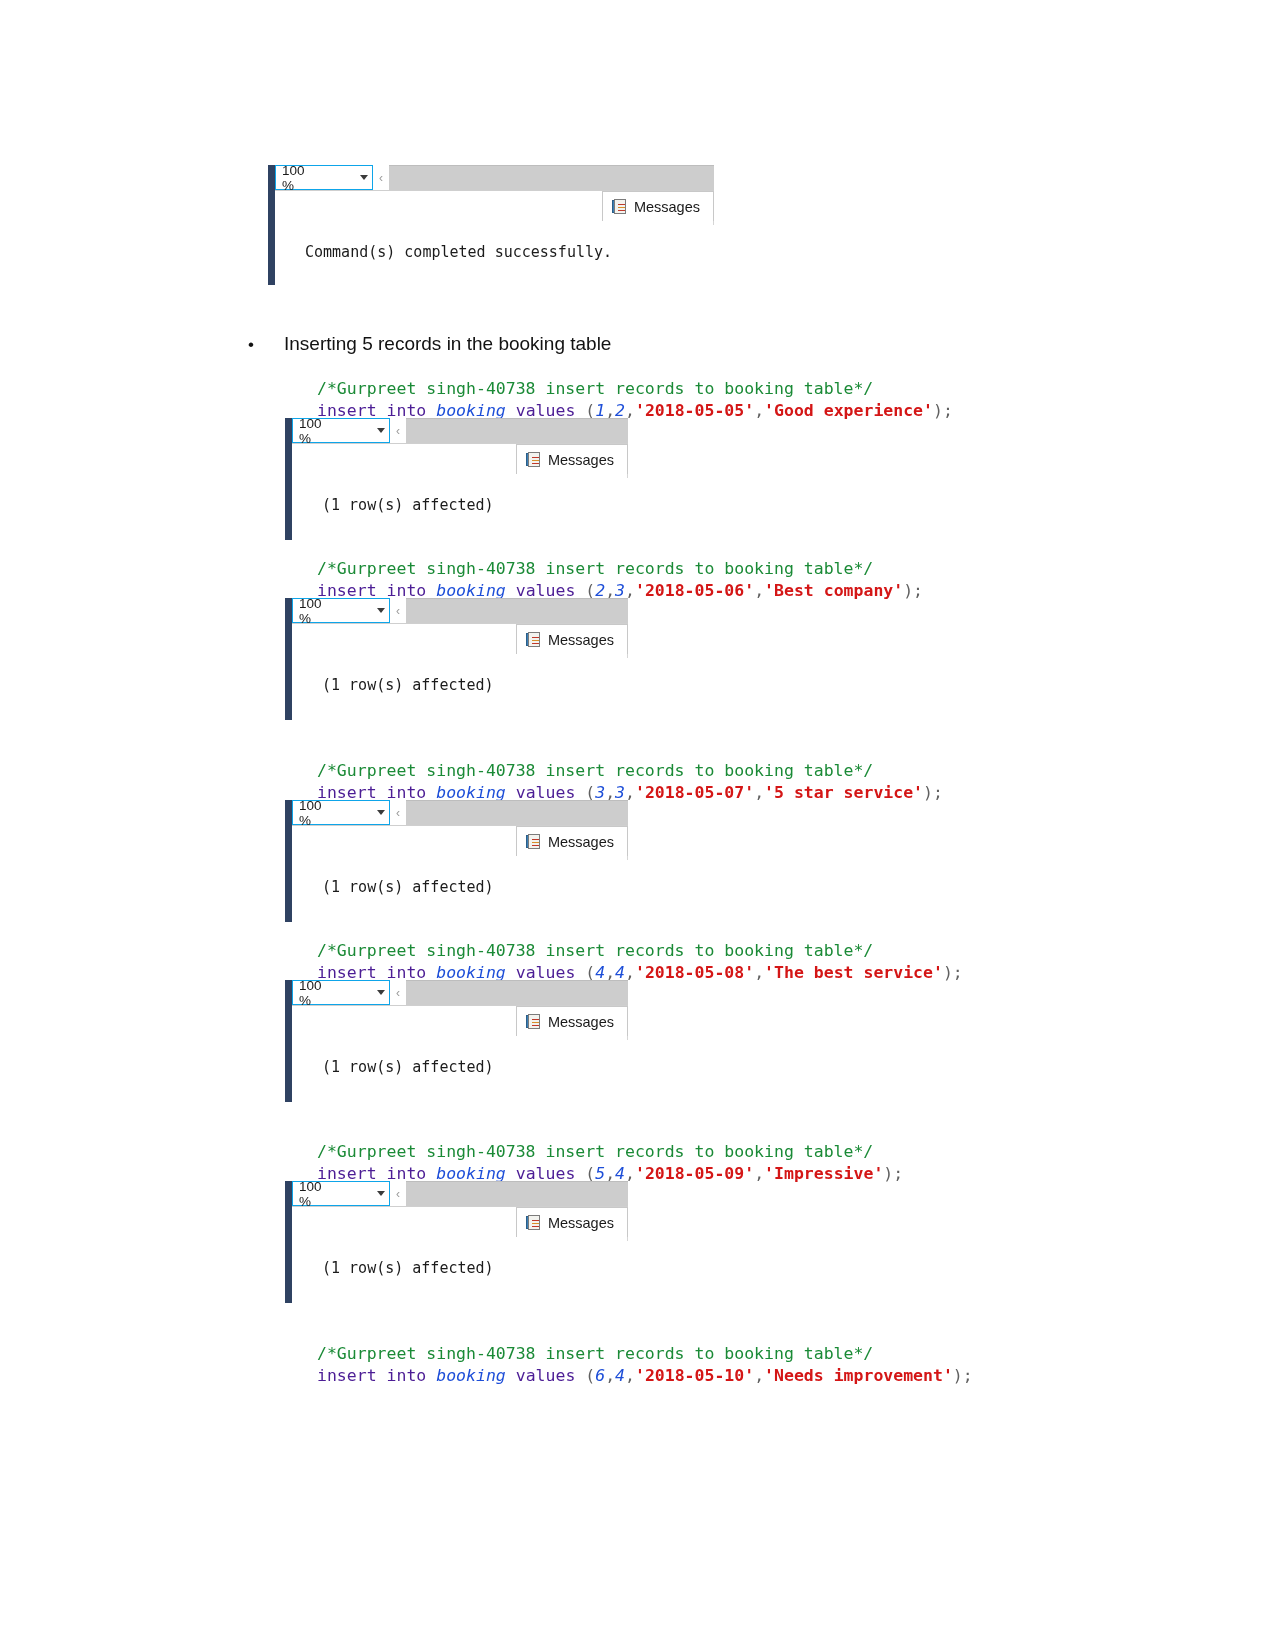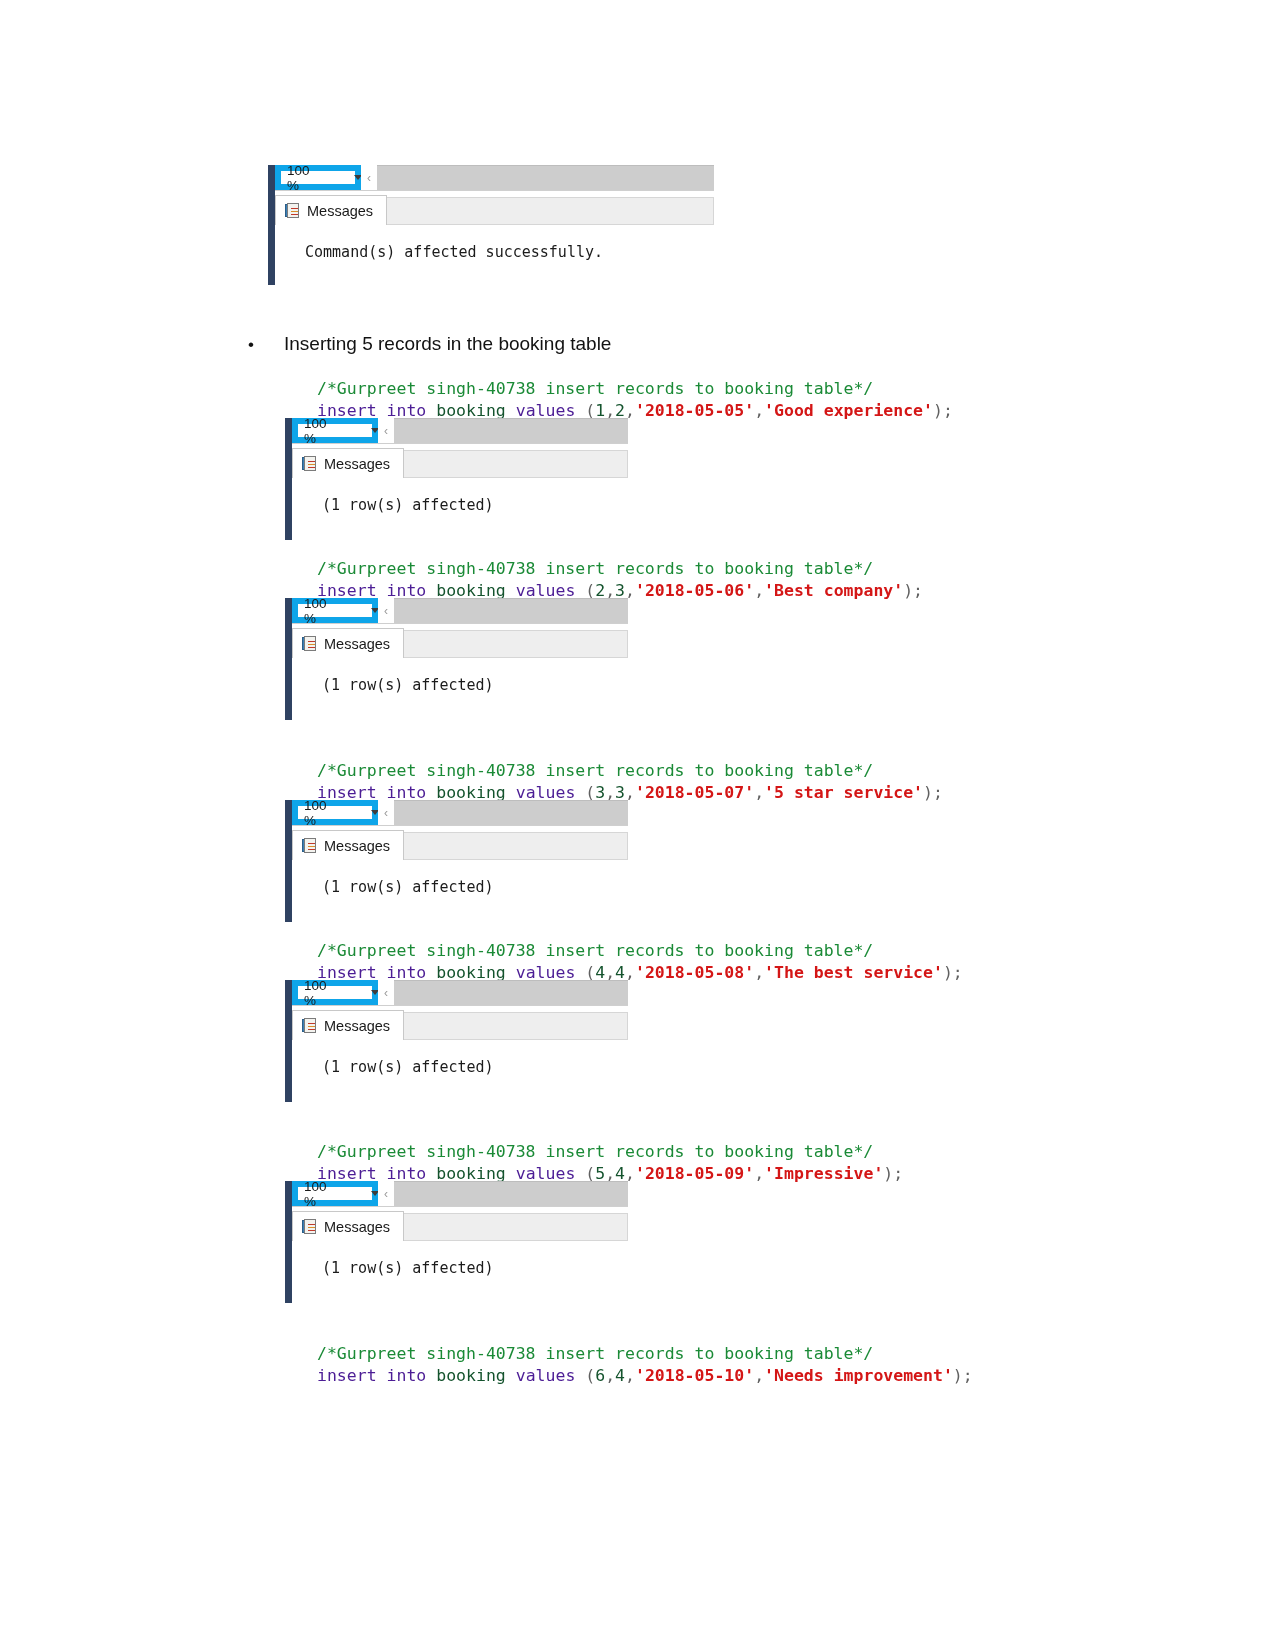--- a/index.html
+++ b/index.html
@@ -40,23 +40,23 @@
     position: relative;
   }
   .ssms-zoomrow {
     display: flex;
     align-items: stretch;
     height: 25px;
     background: #ffffff;
     border-bottom: 1px solid #cfcfcf;
   }
   .zoom-box {
-    width: 86px;
-    background: #ffffff;
-    border: 6px solid #0ea5e9;
+    width: 98px;
+    background: #ffffff;
+    border: 1px solid #0ea5e9;
     box-sizing: border-box;
     display: flex;
     align-items: center;
     justify-content: space-between;
     padding: 0 4px 0 6px;
     font-size: 13.5px;
     color: #1a1a1a;
     font-family: "Liberation Sans", sans-serif;
     gap: 40px;
   }
@@ -79,20 +79,21 @@
   .zoom-scroll {
     flex: 1;
     background: #cdcdcd;
     border-top: 1px solid #bdbdbd;
   }
   .ssms-tabstrip {
     display: flex;
     align-items: flex-end;
     height: 34px;
     background: #ffffff;
+    flex-direction: column;
   }
   .ssms-tab {
     display: flex;
     align-items: center;
     gap: 7px;
     height: 30px;
     padding: 0 13px 0 9px;
     background: #ffffff;
     border: 1px solid #c8c8c8;
     border-bottom: none;
@@ -157,21 +158,21 @@
     font-size: 16.5px;
     line-height: 22px;
     white-space: pre;
     color: #111111;
     margin-left: 32px;
   }
   .cmt { color: #1a8a36; }
   .kw  { color: #4c1d95; }
   .str { color: #d41616; font-weight: bold; }
   .pn  { color: #606060; }
-  .id  { color: #14532d; }
+  .id  { color: #1d4ed8; font-style: italic; }
 
   
   .bullet-row {
     position: absolute;
     display: flex;
     align-items: baseline;
     font-size: 19px;
     color: #121212;
   }
   .bullet-dot {
@@ -205,21 +206,21 @@
             <span class="band"></span>
               <span class="sheet"></span>
             <span class="l1"></span>
               <span class="l2"></span>
               <span class="l3"></span>
           </span>
           <span>Messages</span>
         </div>
         <div class="ssms-tabfill"></div>
       </div>
-      <div class="ssms-body">Command(s) affected successfully.</div>
+      <div class="ssms-body">Command(s) completed successfully.</div>
     </div>
   </div>
 
   <div class="bullet-row" style="left:248px; top:333px; width:700px;">
     <span class="bullet-dot">•</span>
     <span>Inserting 5 records in the booking table</span>
   </div>
 
   <div class="abs" style="left:285px; top:378px;">
     <div class="code cmt">/*Gurpreet singh-40738 insert records to booking table*/</div>

